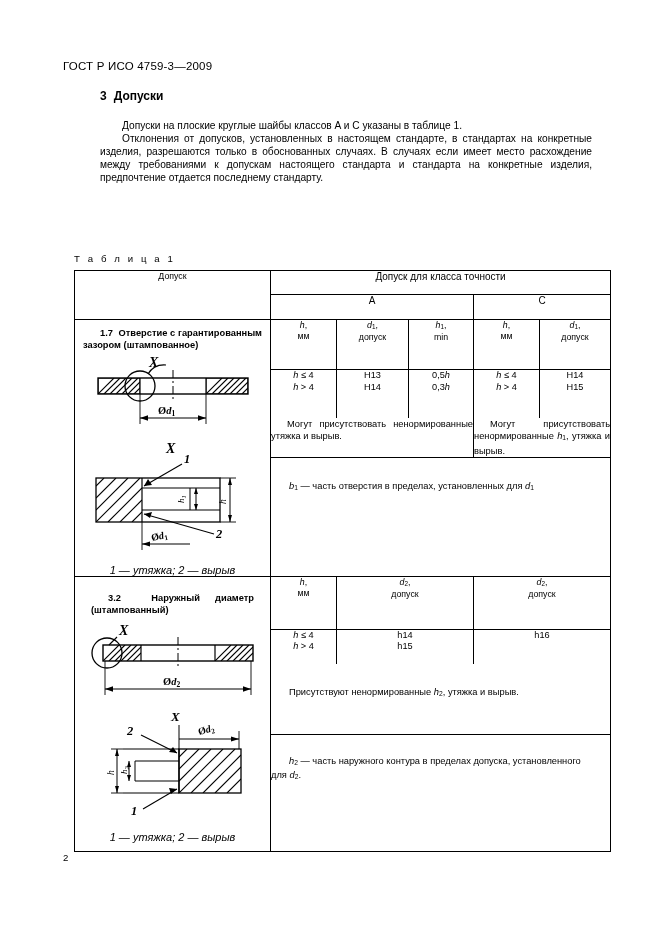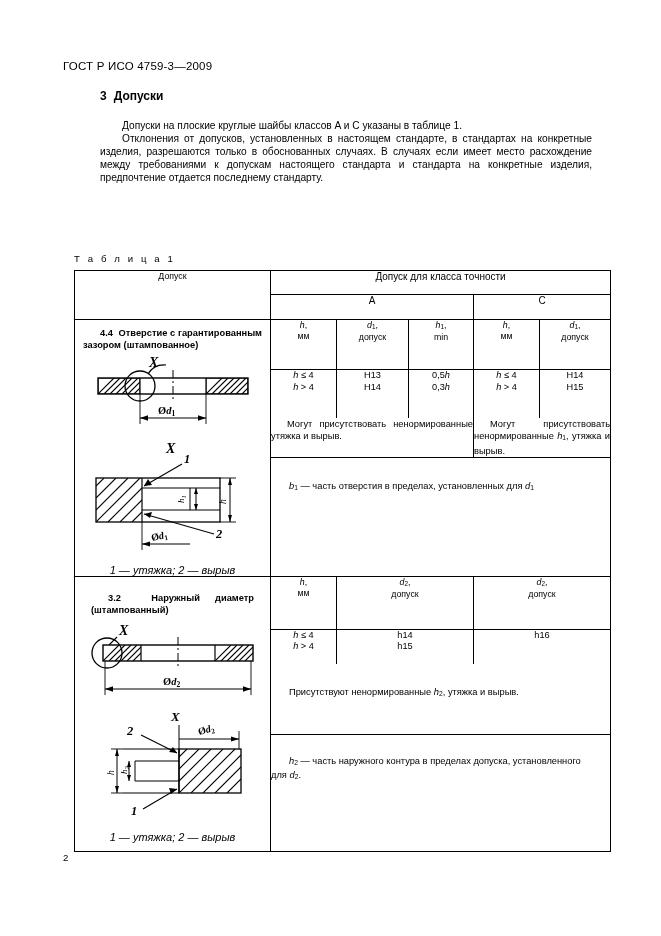--- a/index.html
+++ b/index.html
@@ -188,21 +188,21 @@
     </tr>
     <tr>
       <td class="th-center" colspan="3" style="height:24px">A</td>
       <td class="th-center" colspan="2">C</td>
     </tr>
 
     <tr>
       <td rowspan="4" style="padding:0">
 
         <div class="elem-title">
-          <span>4.4</span>&nbsp;
+          <span>1.7</span>&nbsp;
           <span>Отверстие с гарантированным зазором (штампованное)</span>
         </div>
 
         <div class="figwrap">
           <svg width="190" height="88" viewBox="0 0 190 88">
 
             <rect x="20" y="26" width="150" height="16" fill="none" stroke="#000" stroke-width="1.4"></rect>
 
             <g clip-path="url(#c31a)">
               <rect x="20" y="26" width="42" height="16" fill="none" stroke="#000" stroke-width="1"></rect>

